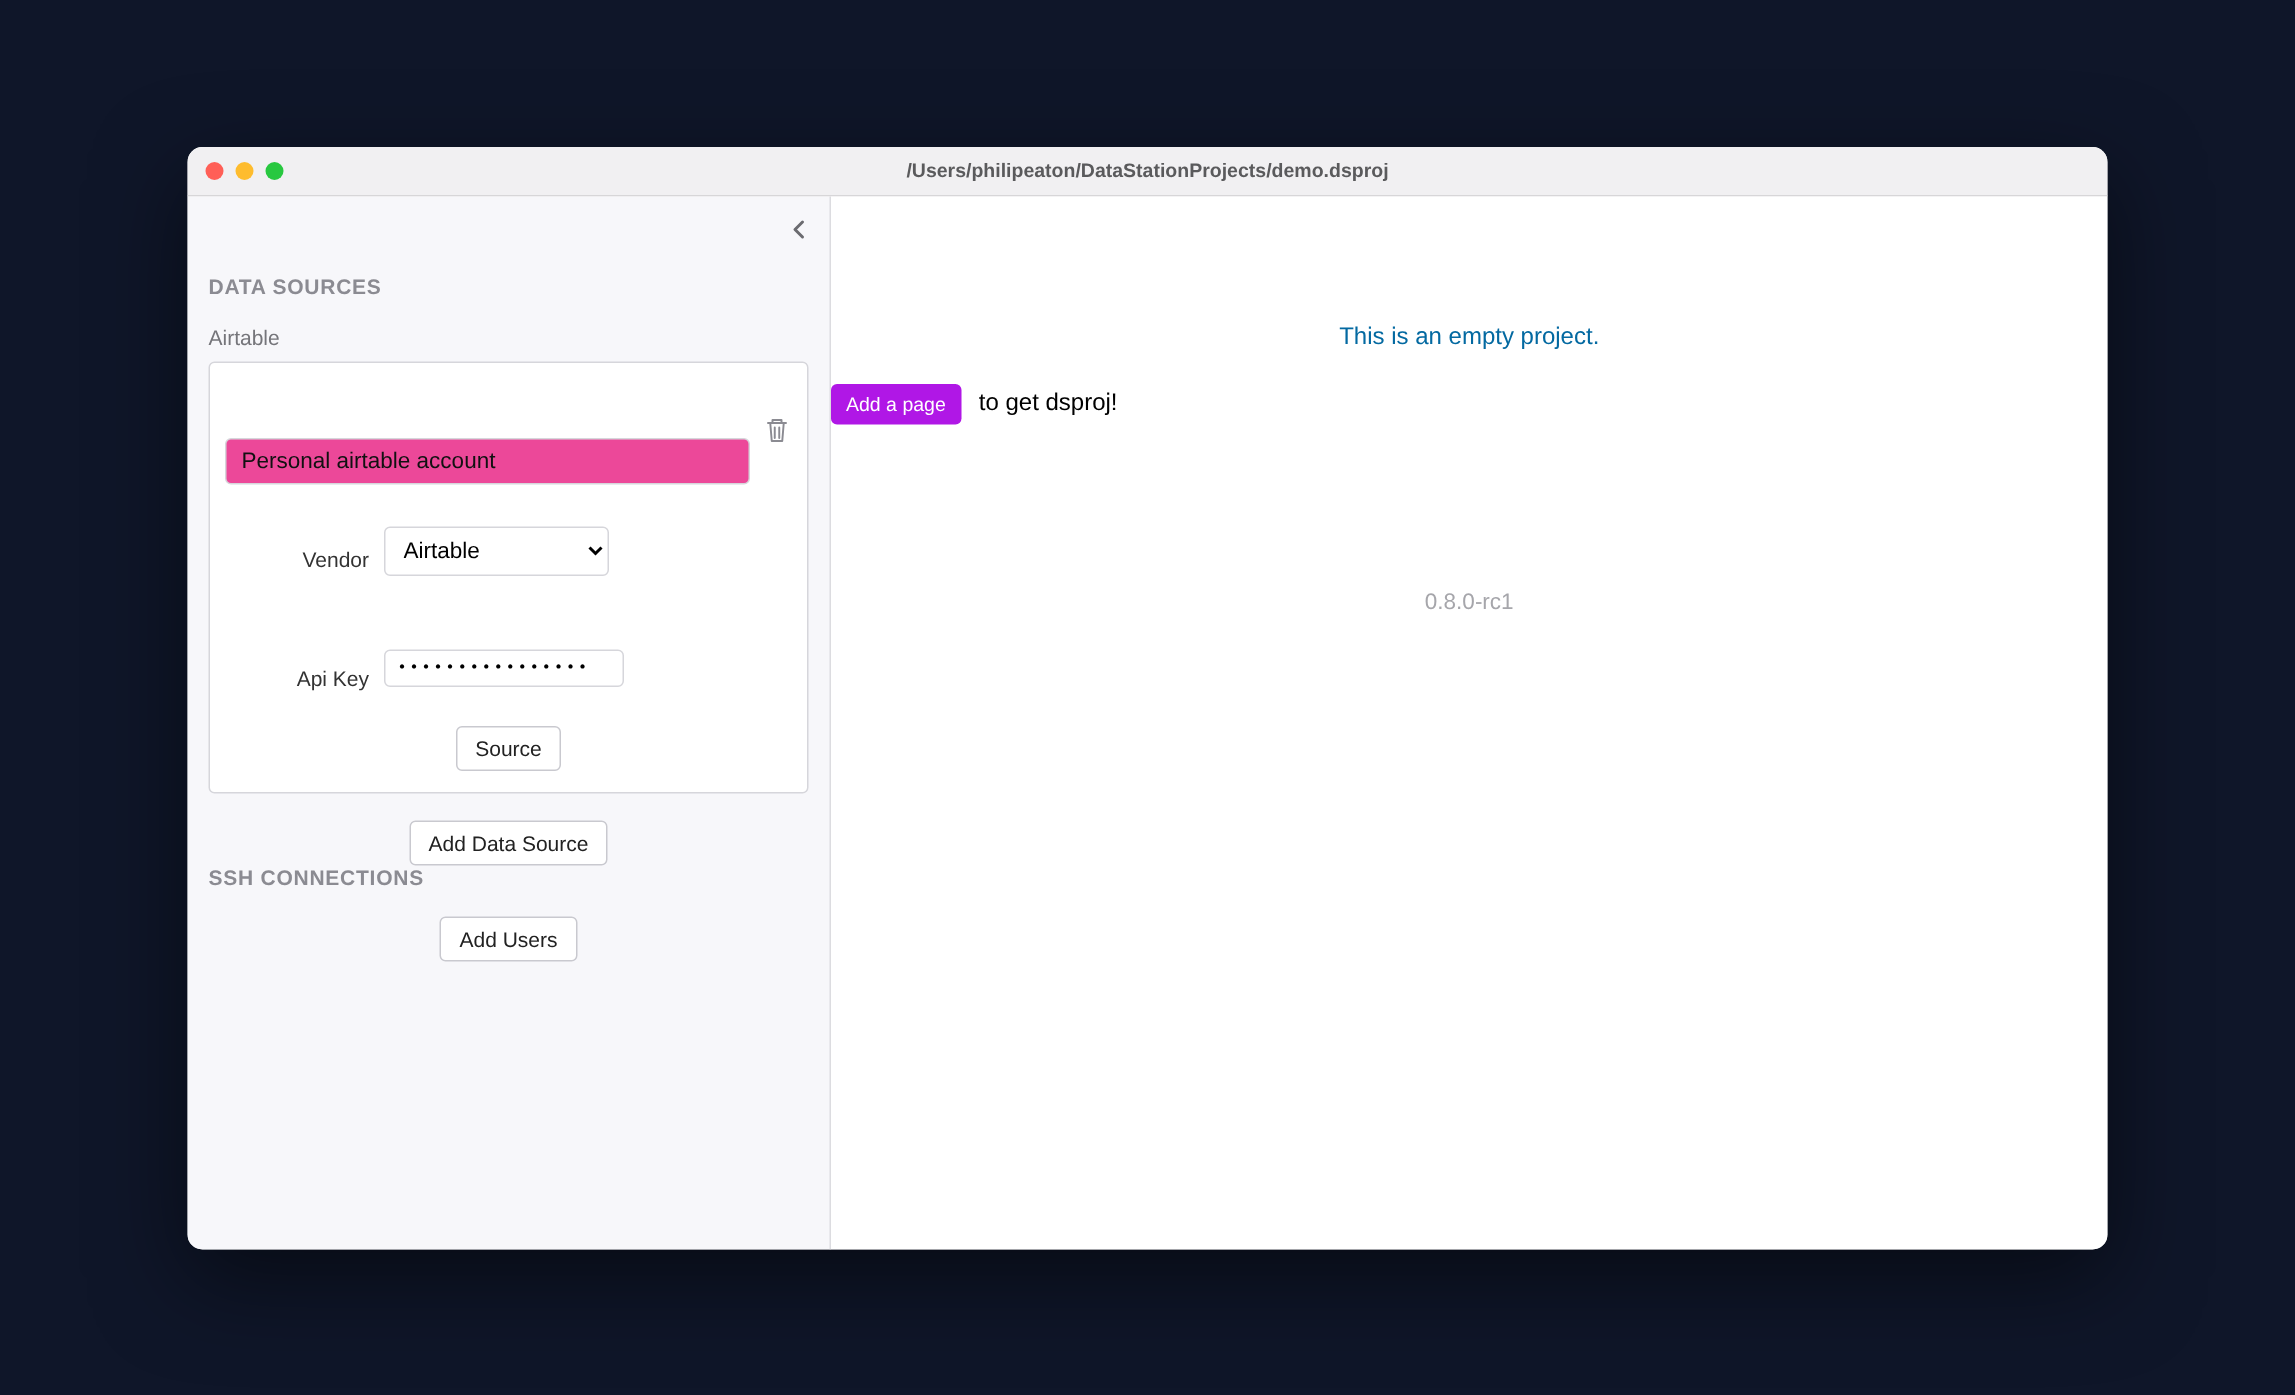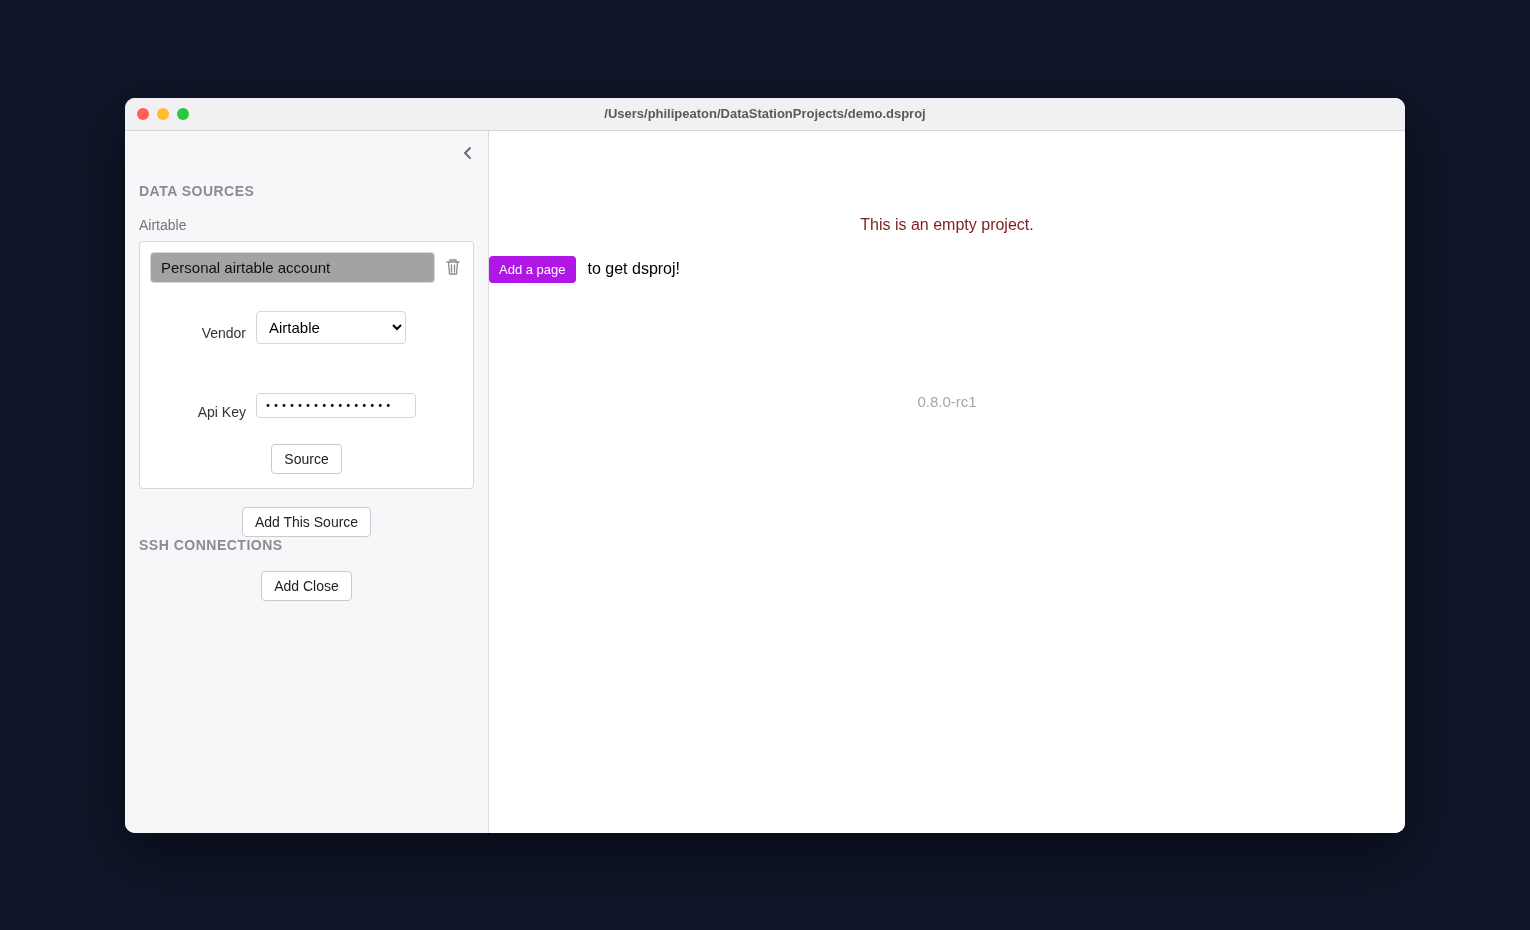--- a/index.html
+++ b/index.html
@@ -62,21 +62,21 @@
       font-weight: 600;
       color: #5a5a5c;
     }
 
     .app-body {
       flex: 1;
       display: flex;
     }
 
     .sidebar {
-      width: 364px;
+      width: 429px;
       background: #f7f7fa;
       border-right: 1px solid #dcdce0;
       padding: 12px 14px;
       position: relative;
     }
 
     .collapse-btn {
       position: absolute;
       right: 8px;
       top: 10px;
@@ -121,21 +121,22 @@
       gap: 8px;
     }
 
     .ds-name-input {
       flex: 1;
       border: 1px solid #d6d6db;
       border-radius: 4px;
       padding: 6px 10px;
       font-size: 15px;
       color: #111;
-      background: #a3a3a3;
+      background: #ec4899;
+      margin-top: 40px;
     }
 
     .trash-icon {
       color: #8b8b92;
       cursor: pointer;
       width: 20px;
       height: 22px;
       display: flex;
       align-items: center;
       justify-content: center;
@@ -199,21 +200,21 @@
       position: relative;
     }
 
     .empty-state {
       text-align: center;
       margin-top: 85px;
     }
 
     .empty-text {
       font-size: 16px;
-      color: #7f1d1d;
+      color: #0369a1;
       margin-bottom: 22px;
     }
 
     .empty-action-row {
       display: flex;
       align-items: center;
       justify-content: flex-start;
       gap: 12px;
     }
 
@@ -285,27 +286,27 @@
           <div class="form-label">Api Key</div>
           <input class="form-input pw" type="password" value="••••••••••••••••" style="">
         </div>
 
         <div class="close-btn-row">
           <button class="btn">Source</button>
         </div>
       </div>
 
       <div class="add-row">
-        <button class="btn">Add This Source</button>
+        <button class="btn">Add Data Source</button>
       </div>
 
       <div class="section-title">SSH CONNECTIONS</div>
 
       <div class="add-row">
-        <button class="btn">Add Close</button>
+        <button class="btn">Add Users</button>
       </div>
     </div>
 
     <div class="main">
       <div class="empty-state">
         <div class="empty-text">This is an empty project.</div>
         <div class="empty-action-row">
           <button class="add-page-btn">Add a page</button>
           <span class="get-started-text">to get dsproj!</span>
         </div>

